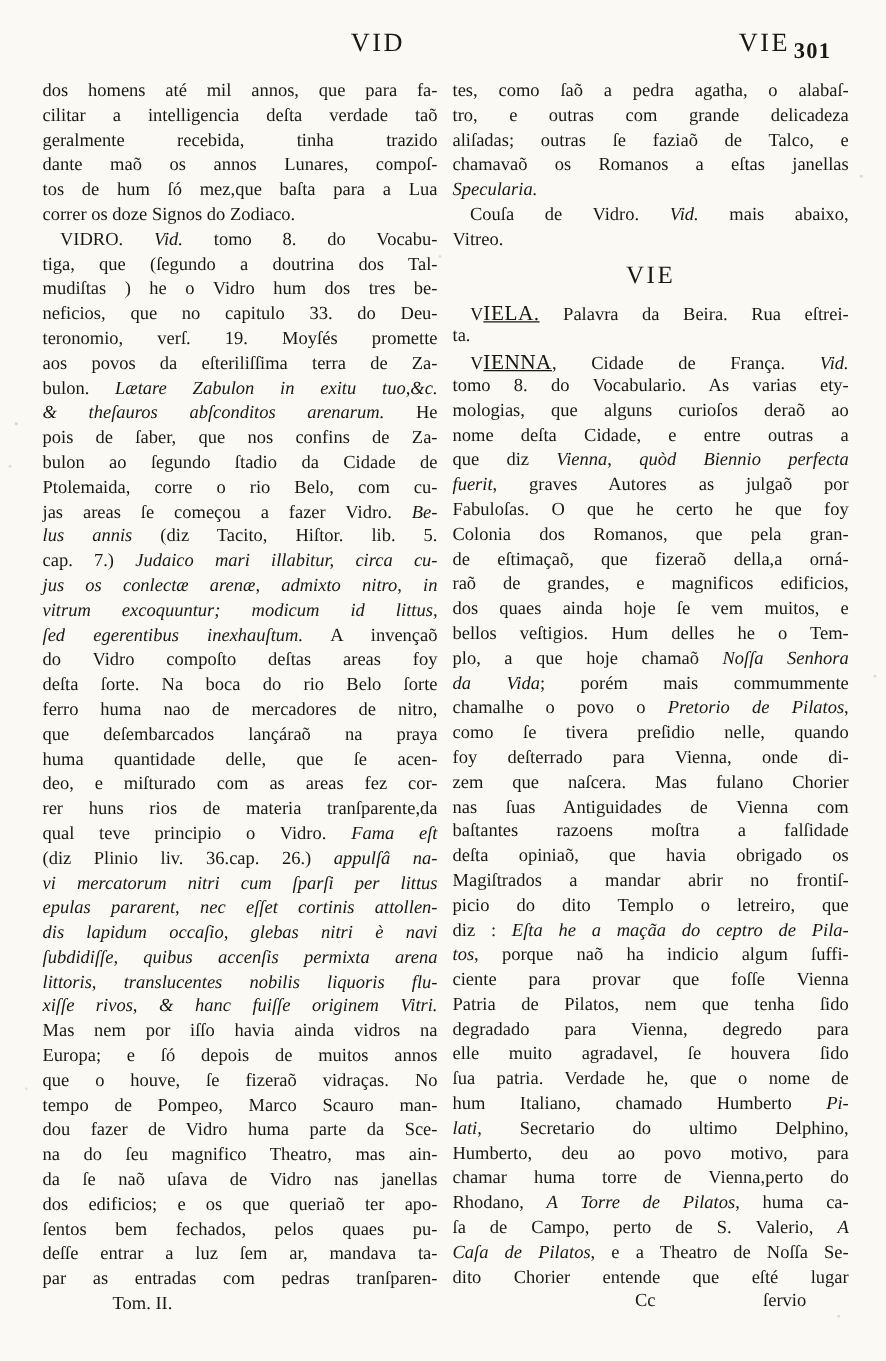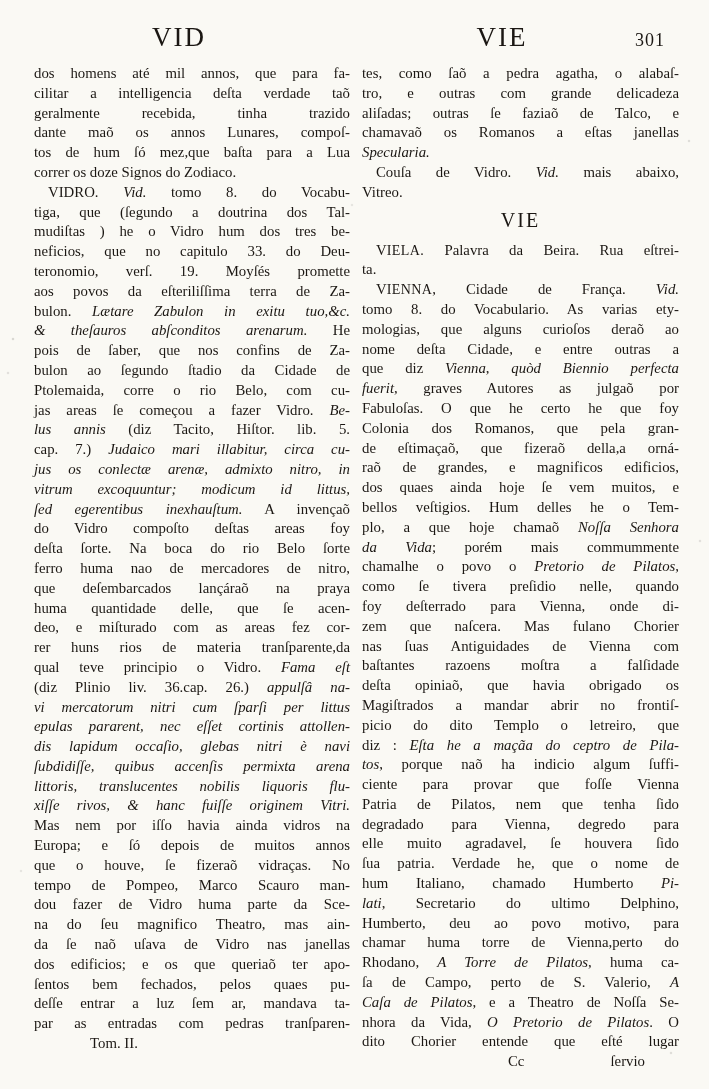--- a/index.html
+++ b/index.html
@@ -11,45 +11,45 @@
       radial-gradient(ellipse 120% 100% at 50% 45%, #fbfaf6 55%, #f4f2ea 88%, #ecead f 100%),
       #faf9f4;
     background-color:#faf9f4;
     color:#1b1713;
     font-family:"Liberation Serif","DejaVu Serif",serif;
     overflow:hidden;
   }
   
   .running-head {
     position:absolute; top:22px;
-    font-size:27px; letter-spacing:2px;
-    text-align:center;
+    font-size:21px; letter-spacing:2px;
+    text-align:right;
   }
   #head-left  { left:34px;  width:290px; }
   #head-right { left:372px; width:260px; }
   #page-number {
     position:absolute; top:30px; right:44px;
-    font-size:18px; letter-spacing:1px;
+    font-size:18px; letter-spacing:1px;font-weight:bold;
   }
   
   .col { position:absolute; top:64px; }
   #left-col  { left:34px;  width:316px; }
   #right-col { left:362px; width:317px; }
   .line {
     height:19.8px;
     font-size:14.8px;
     line-height:19.8px;
     white-space:nowrap;
     text-align:justify;
     text-align-last:justify;
   }
   .line.ind  { text-indent:14px; }
   .line.end  { text-align-last:left; }
   .seg-i  { font-style:italic; }
-  .seg-sc { font-size:14px; letter-spacing:.4px; }
+  .seg-sc { font-size:17px; letter-spacing:.4px;text-decoration:underline; }
   .line.heading {
     height:24px; margin-top:5px; margin-bottom:9px;
     font-size:20px; line-height:24px; letter-spacing:2px;
     text-align:center; text-align-last:center;
   }
   .line.tomline {
     text-align-last:left; text-indent:56px;
   }
   .line.catchline { position:relative; text-align-last:left; }
   .catch-center { position:absolute; left:146px; }
@@ -173,20 +173,19 @@
       <div class="line"><span>degradado para Vienna, degredo para</span></div>
       <div class="line"><span>elle muito agradavel, ſe houvera ſido</span></div>
       <div class="line"><span>ſua patria. Verdade he, que o nome de</span></div>
       <div class="line"><span>hum Italiano, chamado Humberto </span><span class="seg-i">Pi-</span></div>
       <div class="line"><span class="seg-i">lati</span><span>, Secretario do ultimo Delphino,</span></div>
       <div class="line"><span>Humberto, deu ao povo motivo, para</span></div>
       <div class="line"><span>chamar huma torre de Vienna,perto do</span></div>
       <div class="line"><span>Rhodano, </span><span class="seg-i">A Torre de Pilatos</span><span>, huma ca-</span></div>
       <div class="line"><span>ſa de Campo, perto de S. Valerio, </span><span class="seg-i">A</span></div>
       <div class="line"><span class="seg-i">Caſa de Pilatos</span><span>, e a Theatro de Noſſa Se-</span></div>
-      <div class="line"><span>nhora da Vida, </span><span class="seg-i">O Pretorio de Pilatos</span><span>. O</span></div>
       <div class="line"><span>dito Chorier entende que eſté lugar</span></div>
       <div class="line catchline">
         <span class="catch-center">Cc</span>
         <span class="catch-right">ſervio</span>
       </div>
     </div>
 </div>
 
 </body></html>

